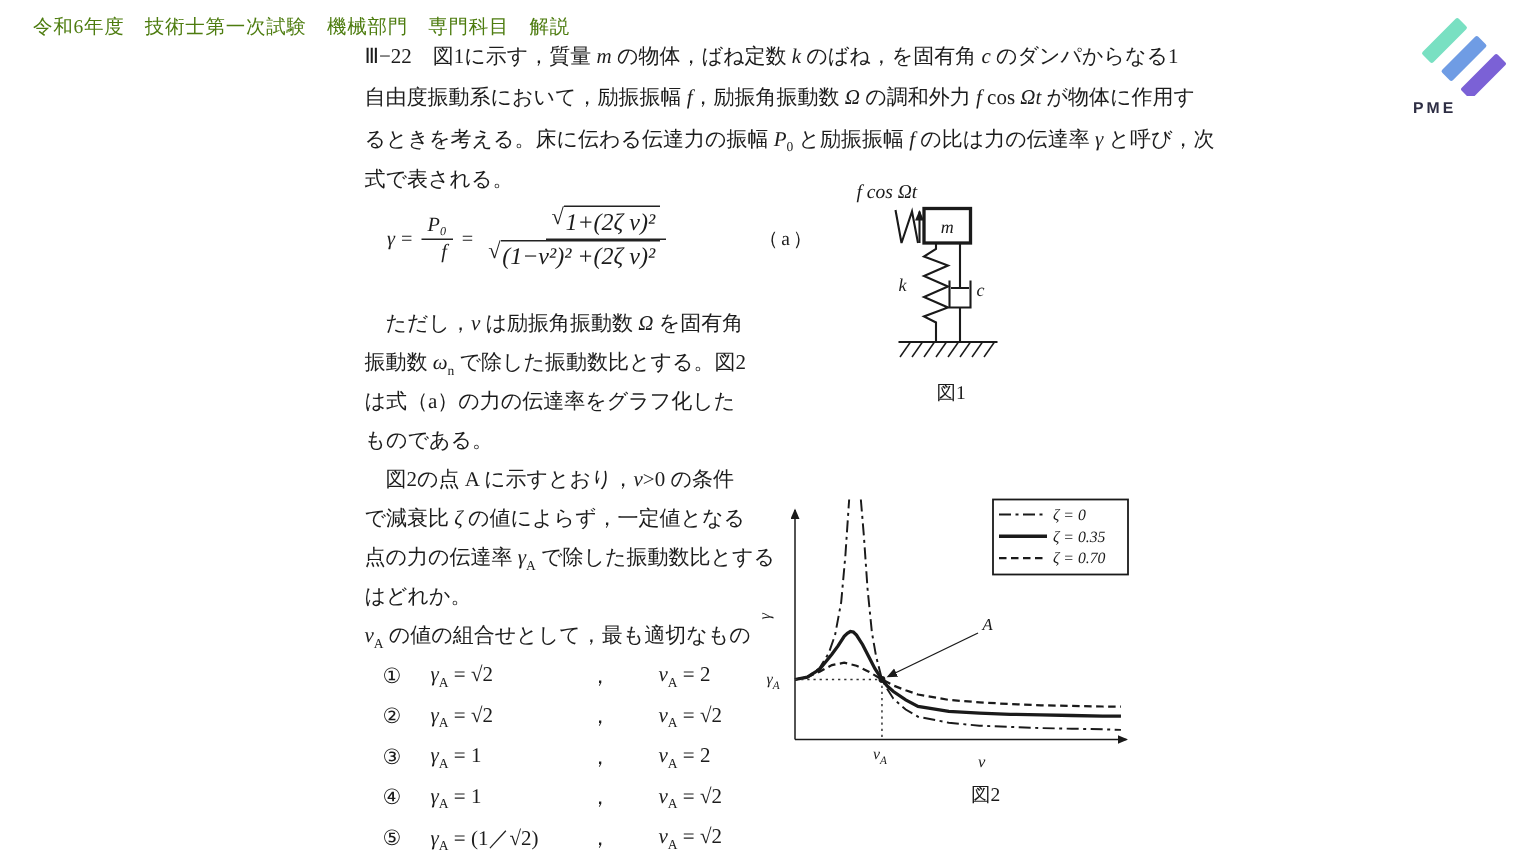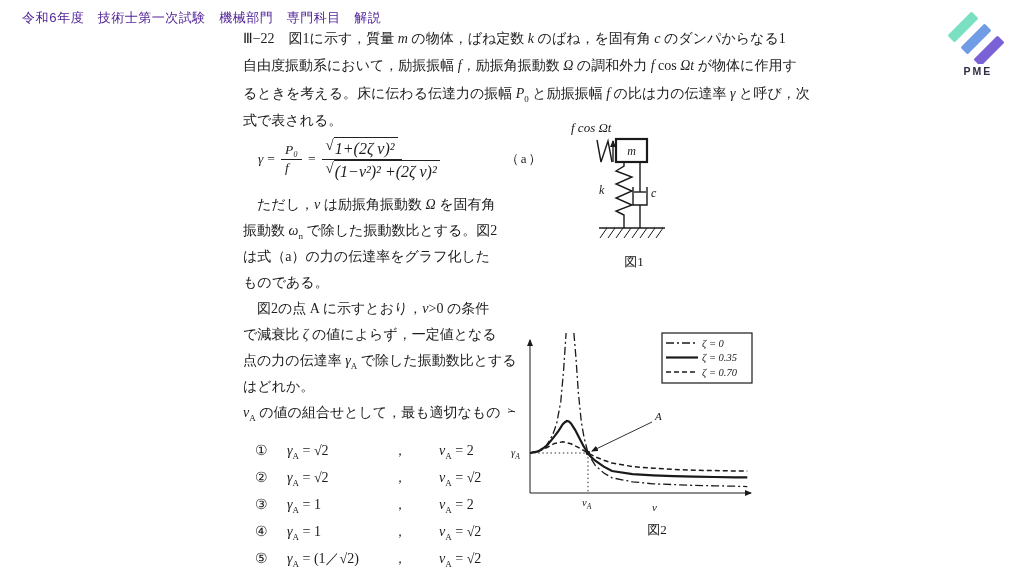--- a/index.html
+++ b/index.html
@@ -1,38 +1,38 @@
 <!DOCTYPE html>
 <html><head>
 <meta charset="utf-8">
 <style>
   html,body{margin:0;padding:0;background:#e8e8e8}
   .page{position:relative;width:1024px;height:576px;background:#ffffff;overflow:hidden;
         font-family:"Liberation Serif",serif;color:#1c1c1c}
   
-  .header{position:absolute;left:22px;top:9px;font-family:Liberation Mono, monospace;
-          font-size:13px;color:#4c1d95;letter-spacing:.5px;white-space:nowrap}
-  
-  .logo{position:absolute;left:942px;top:4px;width:72px;text-align:center}
+  .header{position:absolute;left:22px;top:9px;font-family:Liberation Serif, serif;
+          font-size:13px;color:#4d7c0f;letter-spacing:.5px;white-space:nowrap}
+  
+  .logo{position:absolute;left:942px;top:4px;width:72px;text-align:left}
   .logo .pme{font-family:"Liberation Sans",sans-serif;font-weight:bold;font-size:10.5px;
              color:#2e2e44;letter-spacing:2px;margin-top:-3px}
   
   .textblock{position:absolute;white-space:nowrap;font-size:14px}
   #statement{left:243px;top:25px}
   #statement .line{height:27.4px;line-height:27.4px}
-  #leftcol{left:243px;top:192px}
+  #leftcol{left:243px;top:204px}
   #leftcol .line{height:26px;line-height:26px}
   .seg-i{font-style:italic}
   .seg-b{font-weight:normal}
   sub{font-size:9px;line-height:0}
   
   .formula{position:absolute;left:258px;top:128px;height:62px;display:flex;align-items:center;
            font-size:13.5px;font-style:italic;white-space:nowrap}
   .formula .eq{margin:0 4px;font-style:normal}
-  .frac{display:inline-flex;flex-direction:column;align-items:flex-start;line-height:1.2;margin:0 2px}
+  .frac{display:inline-flex;flex-direction:column;align-items:flex-end;line-height:1.2;margin:0 2px}
   .frac .top{border-bottom:1px solid #222;padding:0 4px}
   .frac .bot{padding:0 4px}
   .sq{display:inline-flex;align-items:flex-start}
   .sq .rad{font-style:normal;font-size:15px;line-height:1.1}
   .sq .body{border-top:1px solid #222;padding:1px 3px 0 1px;font-size:16px}
   .formula .lab{font-style:normal;margin-left:60px;letter-spacing:2px;font-size:13px}
   
   .options{position:absolute;left:255px;top:437px;font-size:14px}
   .opt{display:flex;height:27px;align-items:center;white-space:nowrap}
   .opt .num{width:32px}

